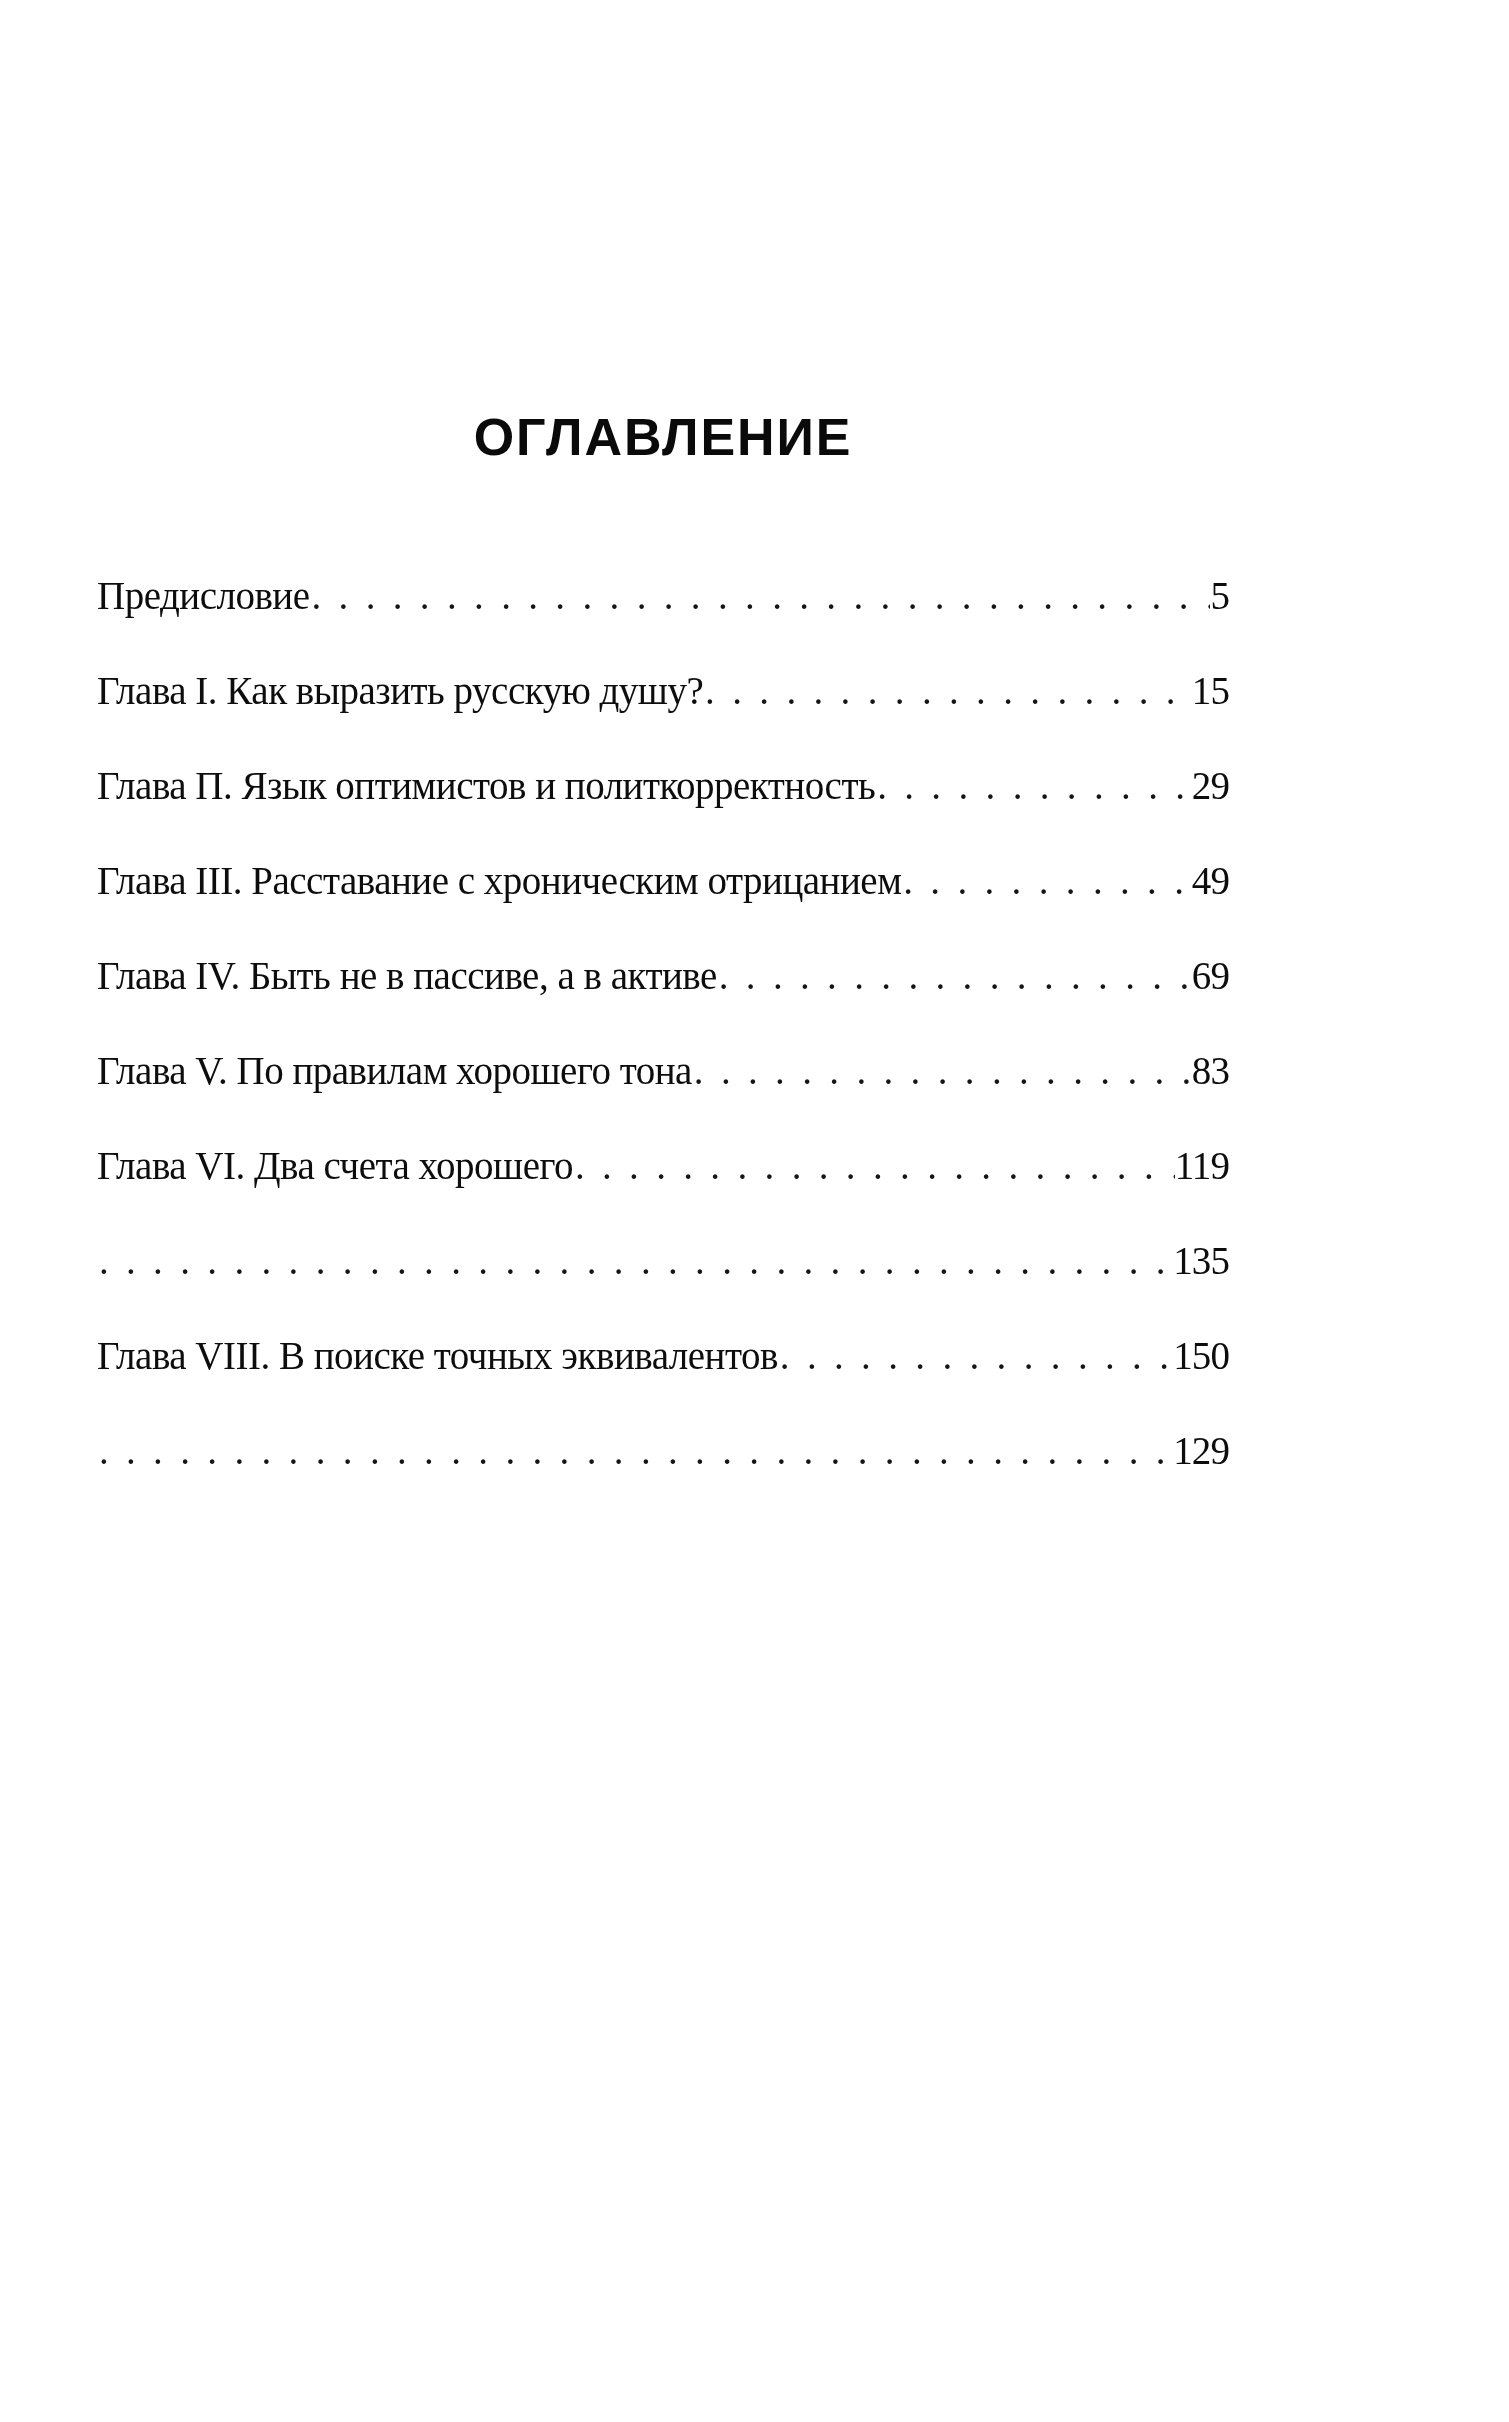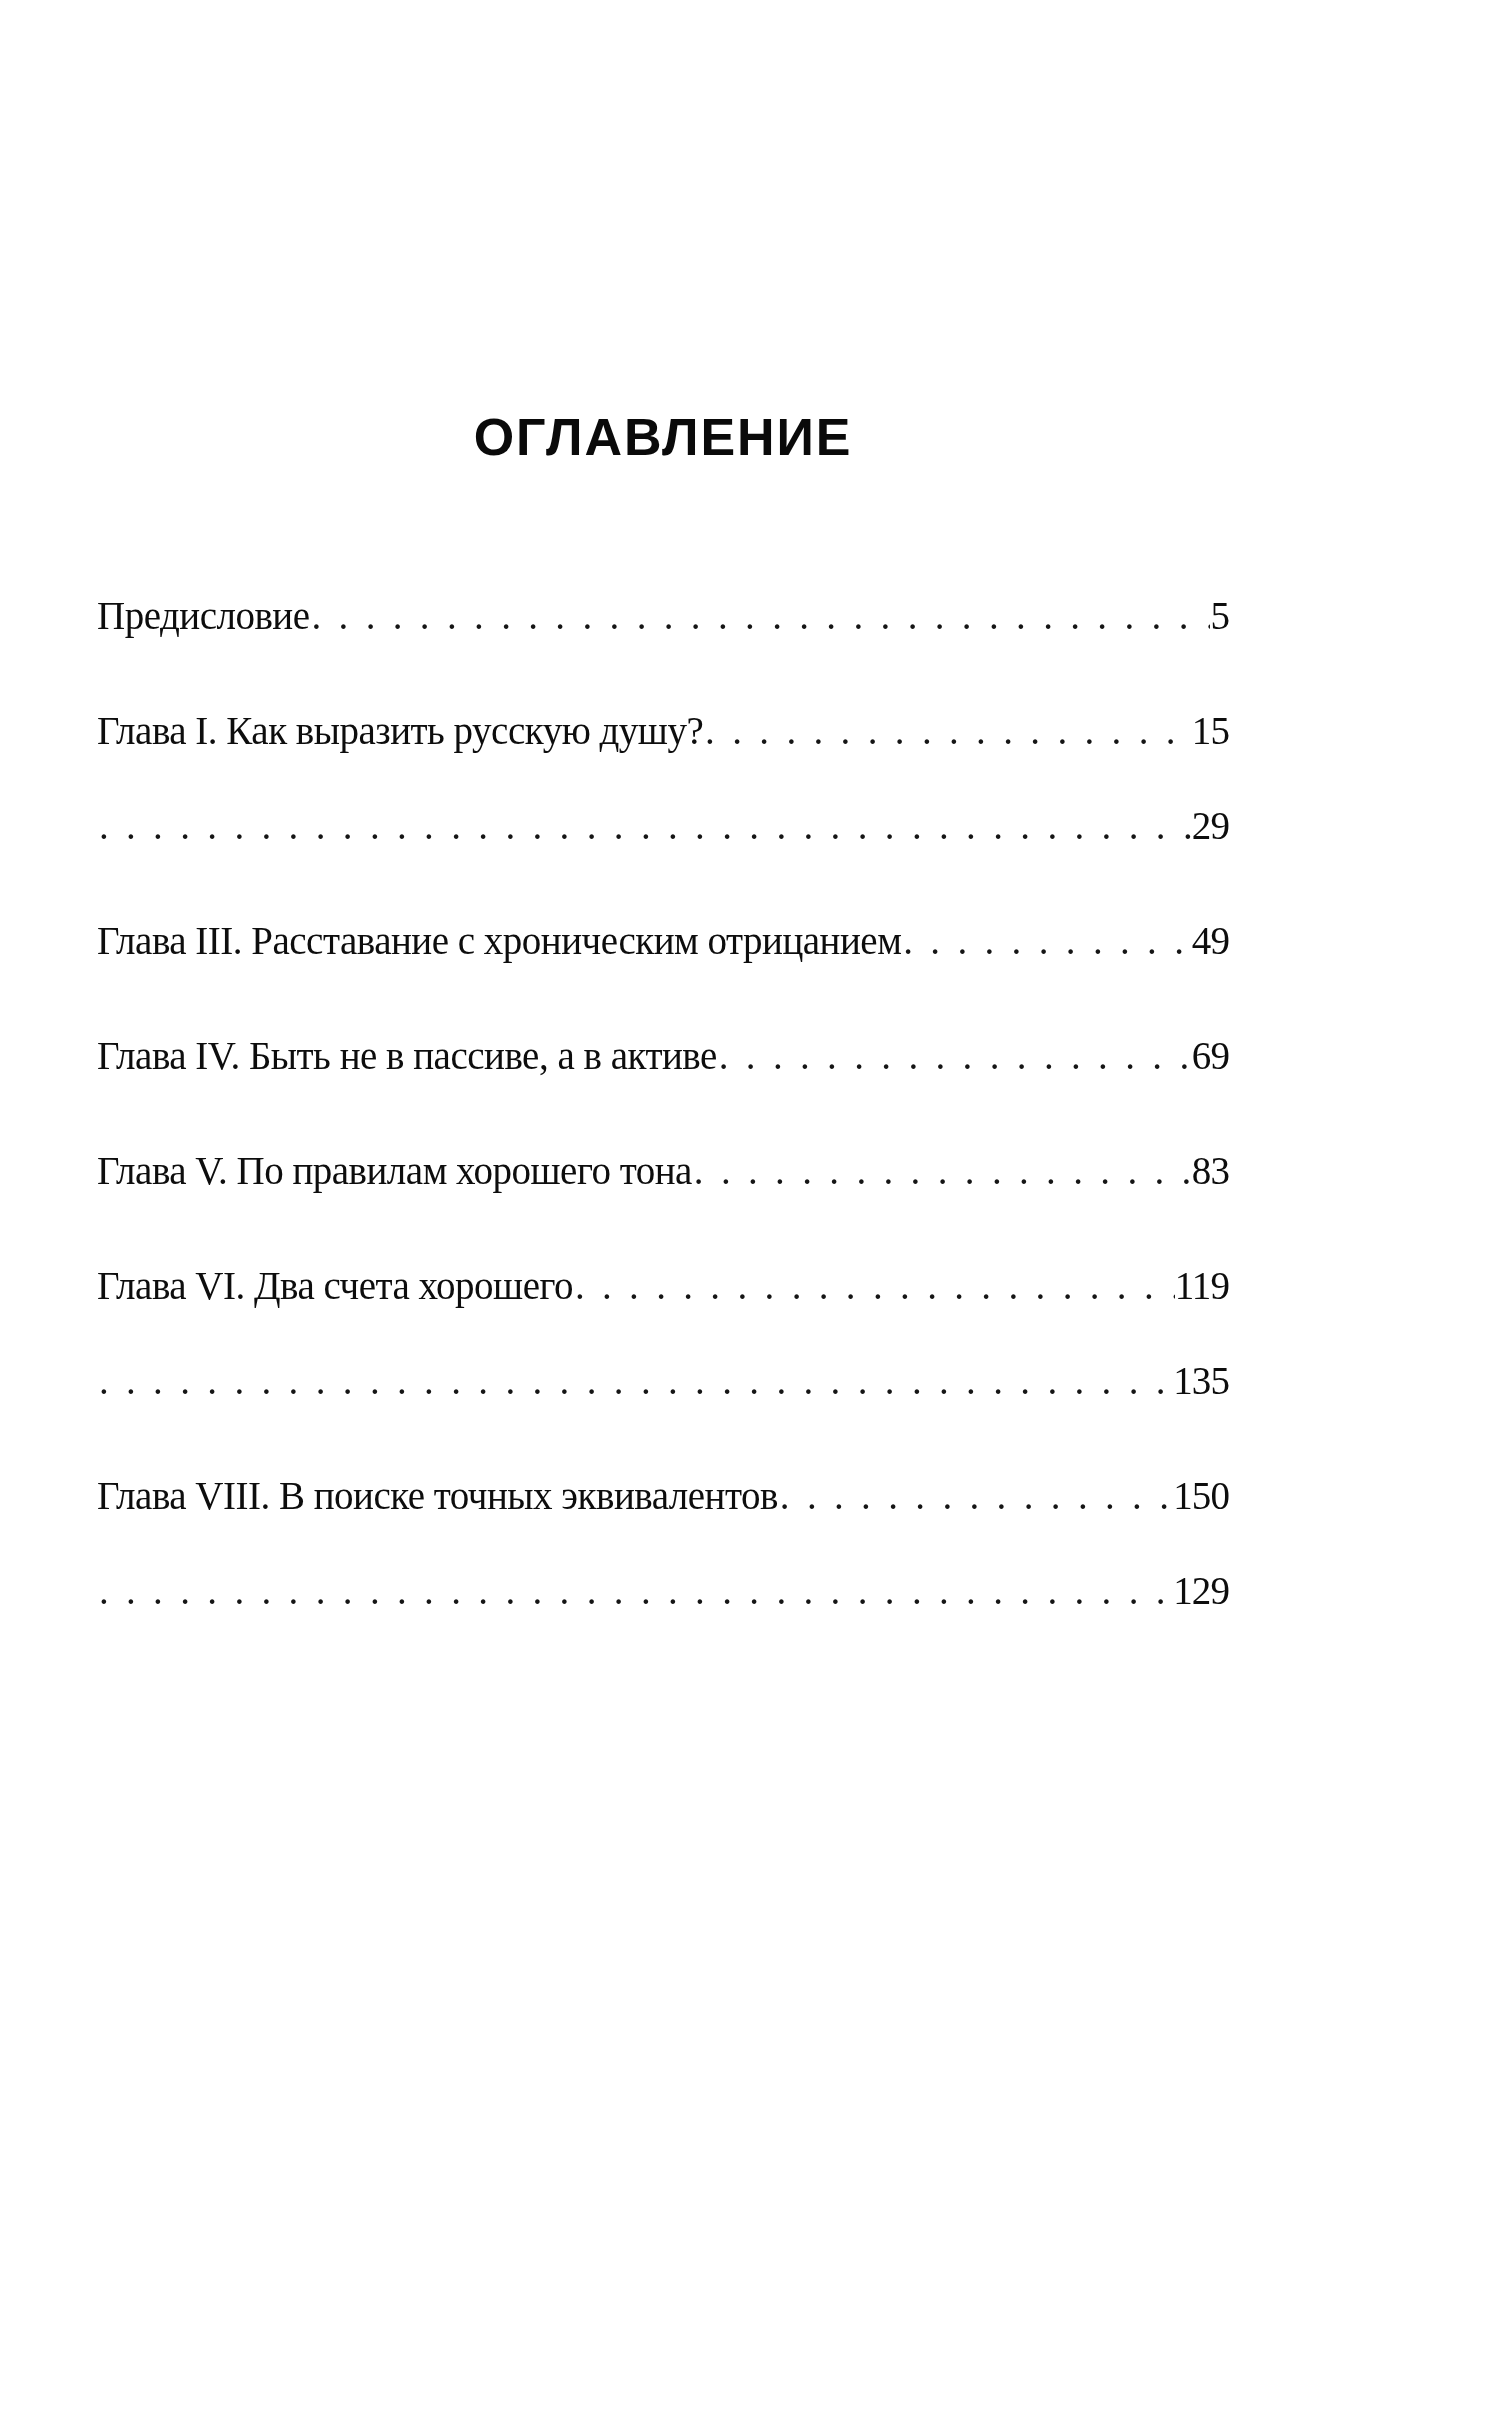--- a/index.html
+++ b/index.html
@@ -37,21 +37,20 @@
     display: flex;
     align-items: baseline;
     font-size: 39px;
     line-height: 40px;
     margin-bottom: 55px;
     white-space: nowrap;
   }
   .toc-label {
     flex: 0 0 auto;
     letter-spacing: -0.5px;
-    margin-top: 20px;
   }
   .toc-dots {
     flex: 1 1 auto;
     overflow: hidden;
     white-space: nowrap;
     margin-left: 1.9px;
     letter-spacing: 3.8px;
     color: #151515;
   }
   .toc-page {
@@ -72,20 +71,21 @@
     <span class="toc-page">5</span>
   </div>
 
   <div class="toc-row">
     <span class="toc-label">Глава I. Как выразить русскую душу?</span>
     <span class="toc-dots">. . . . . . . . . . . . . . . . . . . . . . . . . . . . . . . . . . . . . . . . . . . . . . . . . . . . . . . . . . . . . . . .</span>
     <span class="toc-page">15</span>
   </div>
 
   <div class="toc-row">
+    <span class="toc-label">Глава П. Язык оптимистов и политкорректность</span>
     <span class="toc-dots">. . . . . . . . . . . . . . . . . . . . . . . . . . . . . . . . . . . . . . . . . . . . . . . . . . . . . . . . . . . . . . . .</span>
     <span class="toc-page">29</span>
   </div>
 
   <div class="toc-row">
     <span class="toc-label">Глава III. Расставание с хроническим отрицанием</span>
     <span class="toc-dots">. . . . . . . . . . . . . . . . . . . . . . . . . . . . . . . . . . . . . . . . . . . . . . . . . . . . . . . . . . . . . . . .</span>
     <span class="toc-page">49</span>
   </div>
 

